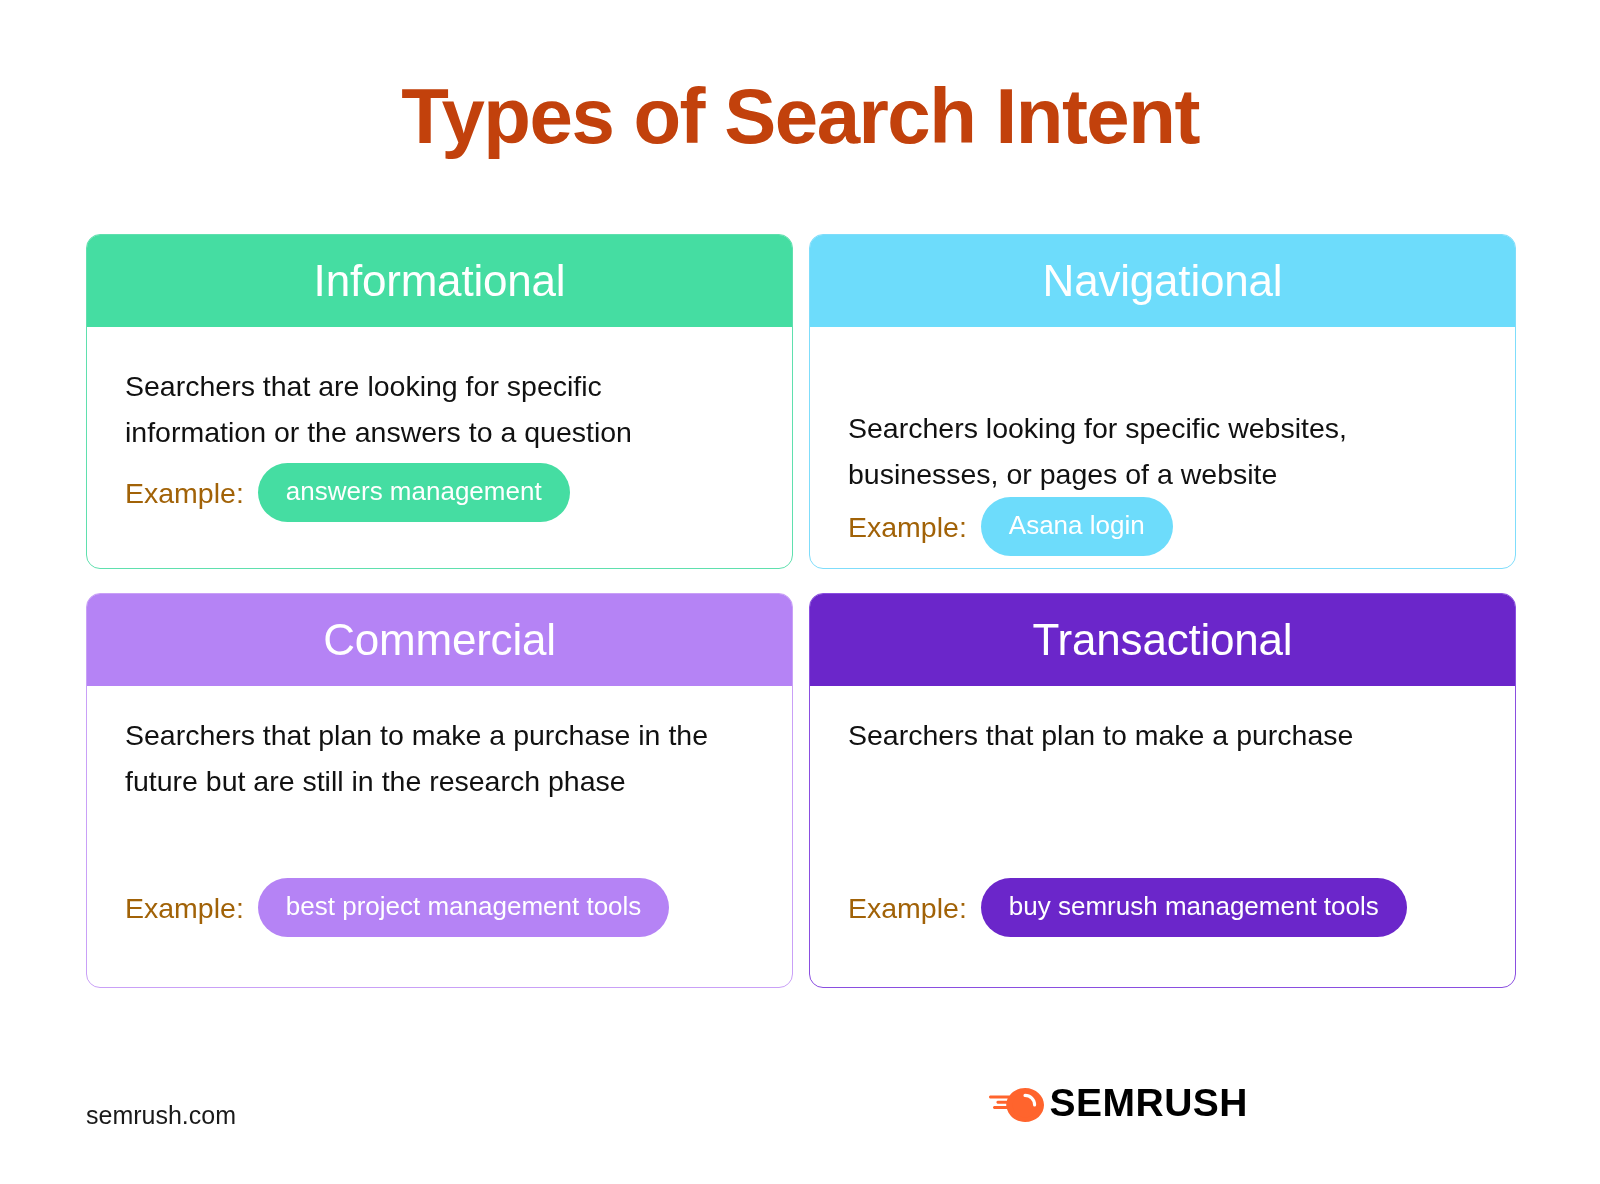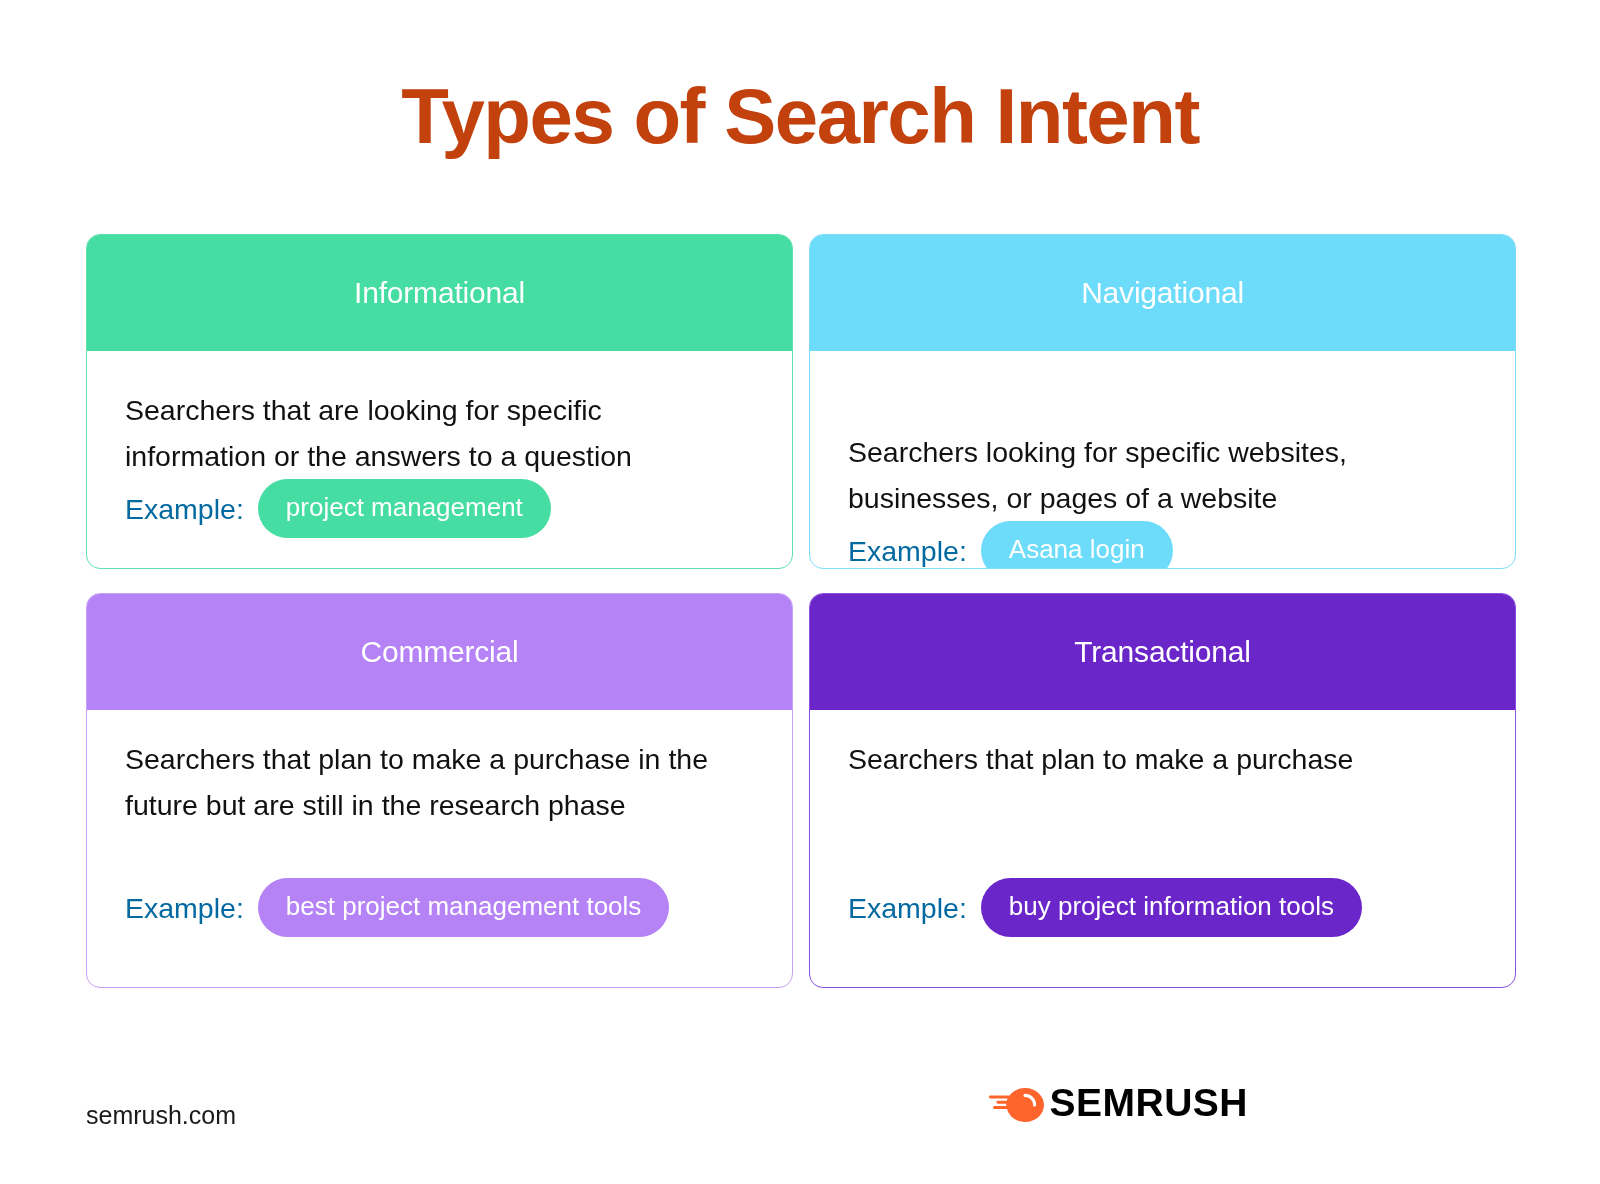--- a/index.html
+++ b/index.html
@@ -55,26 +55,26 @@
     background: #ffffff;
     border-radius: 14px;
     border: 1.5px solid transparent;
     overflow: hidden;
     display: flex;
     flex-direction: column;
     position: relative;
   }
 
   .card-header {
-    height: 116px;
+    height: 92px;
     display: flex;
     align-items: center;
     justify-content: center;
     color: #ffffff;
-    font-size: 30px;
+    font-size: 44px;
     font-weight: 400;
     letter-spacing: -0.2px;
     flex: 0 0 auto;
     text-align: right;
   }
 
   .card-body {
     flex: 1 1 auto;
     padding: 36px 38px 0 38px;
     display: flex;
@@ -93,21 +93,21 @@
     display: flex;
     align-items: center;
     margin-top: auto;
     margin-bottom: 46px;
     gap: 14px;
   }
 
   .example-label {
     font-size: 28.5px;
     line-height: 34px;
-    color: #0369a1;
+    color: #a16207;
     white-space: nowrap;
   }
 
   .example-pill {
     border-radius: 999px;
     color: #ffffff;
     font-size: 26px;
     line-height: 30px;
     padding: 13px 28px 16px 28px;
     white-space: nowrap;
@@ -184,21 +184,21 @@
   <div class="page-title">Types of Search Intent</div>
 
   <div class="cards-grid">
 
     <div class="intent-card card-informational">
       <div class="card-header">Informational</div>
       <div class="card-body">
         <div class="card-desc">Searchers that are looking for specific information or the answers to a question</div>
         <div class="example-row">
           <span class="example-label">Example:</span>
-          <span class="example-pill">project management</span>
+          <span class="example-pill">answers management</span>
         </div>
       </div>
     </div>
 
     <div class="intent-card card-navigational">
       <div class="card-header">Navigational</div>
       <div class="card-body">
         <div class="card-desc">Searchers looking for specific websites, businesses, or pages of a website</div>
         <div class="example-row">
           <span class="example-label">Example:</span>
@@ -217,21 +217,21 @@
         </div>
       </div>
     </div>
 
     <div class="intent-card card-transactional row2">
       <div class="card-header">Transactional</div>
       <div class="card-body">
         <div class="card-desc">Searchers that plan to make a purchase</div>
         <div class="example-row">
           <span class="example-label">Example:</span>
-          <span class="example-pill">buy project information tools</span>
+          <span class="example-pill">buy semrush management tools</span>
         </div>
       </div>
     </div>
 
   </div>
 
   <div class="footer">
     <div class="footer-url">semrush.com</div>
 
     <div class="brand-logo">

